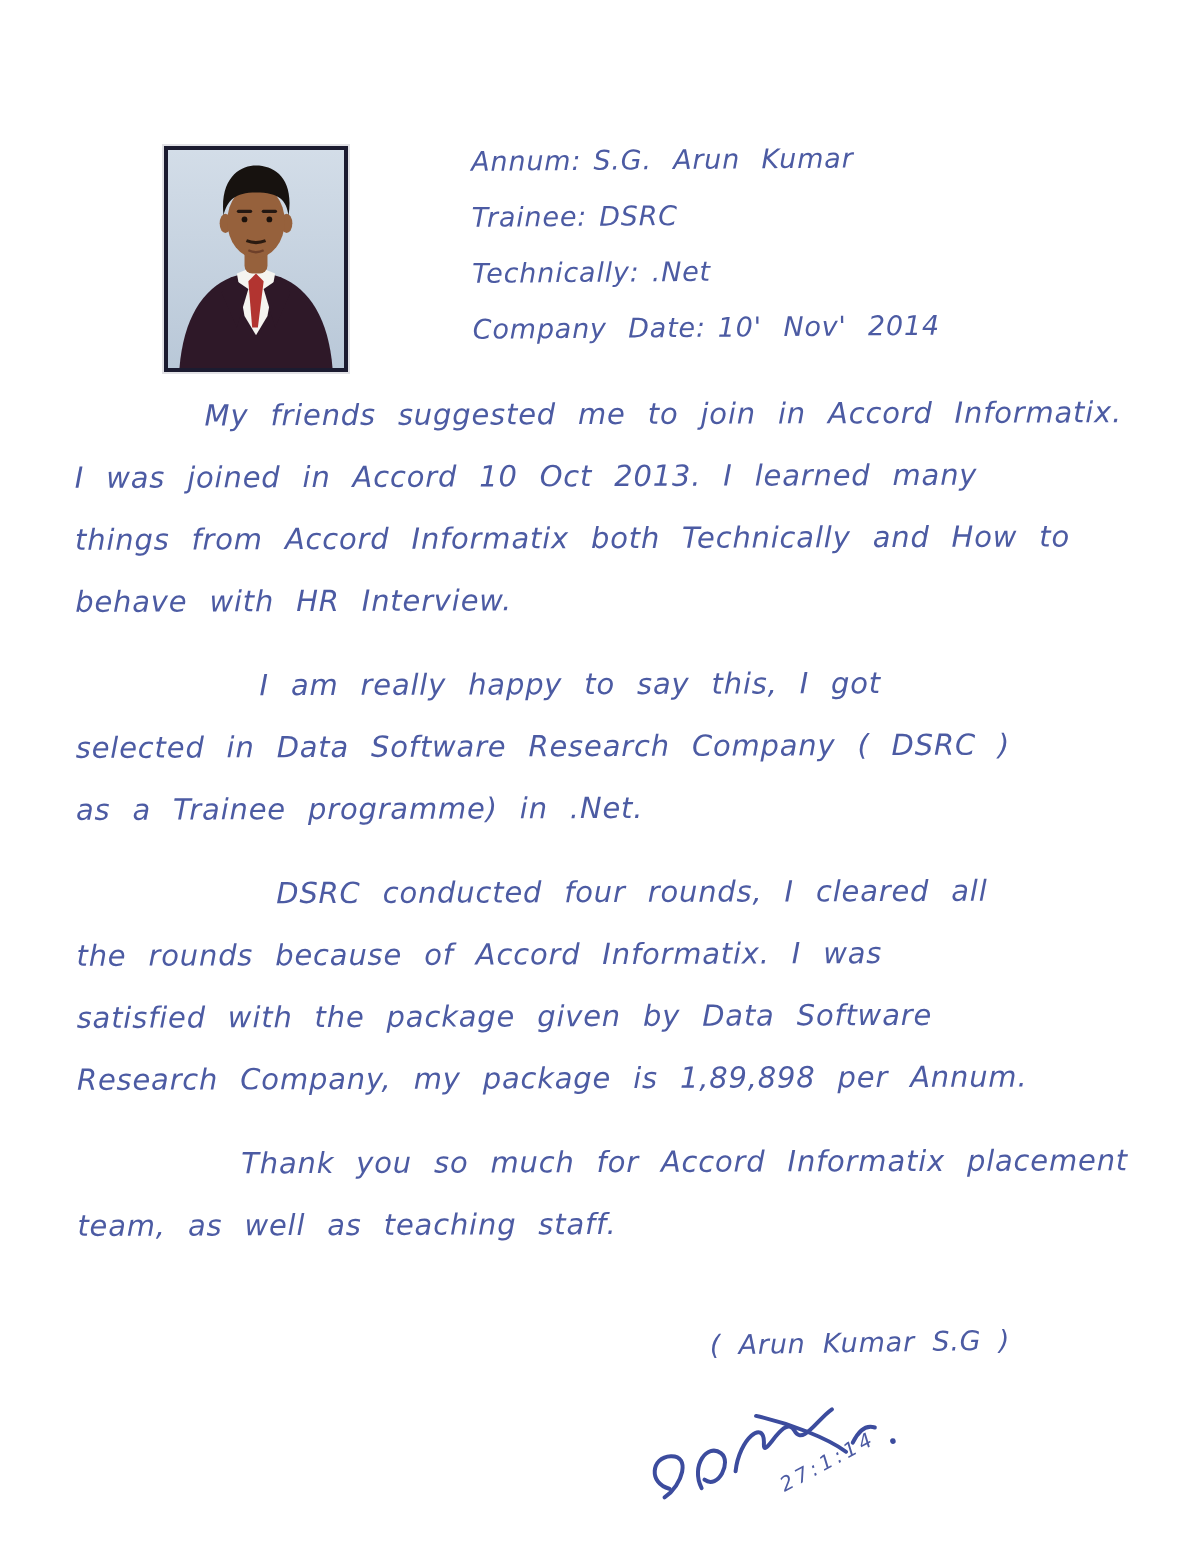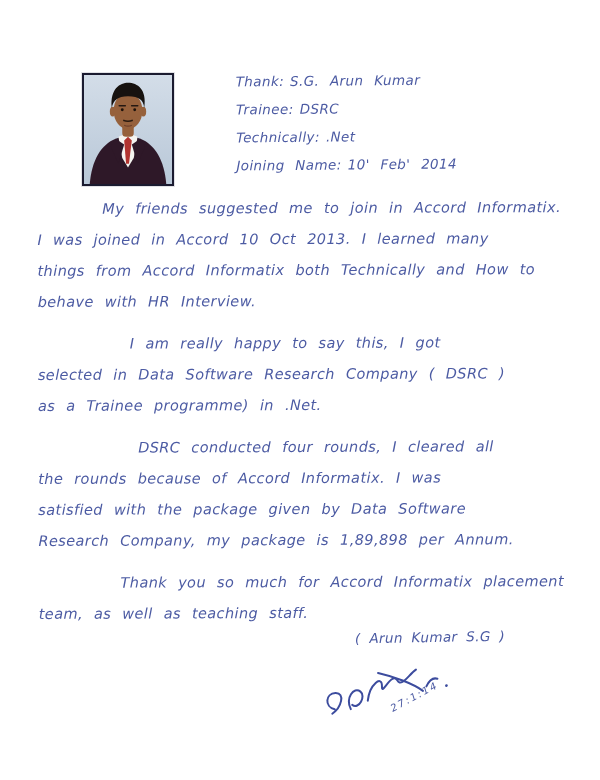--- a/index.html
+++ b/index.html
@@ -36,21 +36,21 @@
   }
   .field-label{margin-right:6px;}
   .letter{
     position:absolute;left:38px;top:193px;width:530px;
     font-size:14.5px;line-height:31px;
     transform:rotate(-0.2deg);
   }
   .para{margin-top:11px;}
   .para:first-child{margin-top:0;}
   .line{white-space:nowrap;}
-  .sig-block{position:absolute;right:40px;top:629px;width:260px;}
+  .sig-block{position:absolute;right:40px;top:664px;width:260px;}
   .sig-name{
     font-size:13.5px;text-align:center;word-spacing:4px;
     transform:rotate(-1deg);
   }
   .sig-scribble{
     position:absolute;left:18px;top:22px;width:150px;height:70px;
     transform:rotate(-8deg);
   }
   .sig-date{
     position:absolute;left:88px;top:62px;
@@ -95,30 +95,30 @@
       <rect x="49" y="31" width="8" height="1.6" rx="0.8" fill="#241812"></rect>
       <circle cx="40" cy="36" r="1.5" fill="#1c120c"></circle>
       <circle cx="53" cy="36" r="1.5" fill="#1c120c"></circle>
       <path d="M41,47 Q46,49 51,47" stroke="#2a1a10" stroke-width="1.6" fill="none"></path>
       <path d="M42,52 Q46,54 50,52" stroke="#6e402a" stroke-width="1.2" fill="none"></path>
     </svg>
   </div>
 
   <div class="header-fields hand">
     <div class="field">
-      <span class="field-label">Thank:</span><span>S.G. Arun Kumar</span>
+      <span class="field-label">Annum:</span><span>S.G. Arun Kumar</span>
     </div>
     <div class="field">
       <span class="field-label">Trainee:</span><span>DSRC</span>
     </div>
     <div class="field">
       <span class="field-label">Technically:</span><span>.Net</span>
     </div>
     <div class="field">
-      <span class="field-label">Joining Name:</span><span>10' Feb' 2014</span>
+      <span class="field-label">Company Date:</span><span>10' Nov' 2014</span>
     </div>
   </div>
 
   <div class="letter hand">
     <div class="para">
       <div class="line" style="text-indent:65px">My friends suggested me to join in Accord Informatix.</div>
       <div class="line">I was joined in Accord 10 Oct 2013. I learned many</div>
       <div class="line">things from Accord Informatix both Technically and How to</div>
       <div class="line">behave with HR Interview.</div>
     </div>

